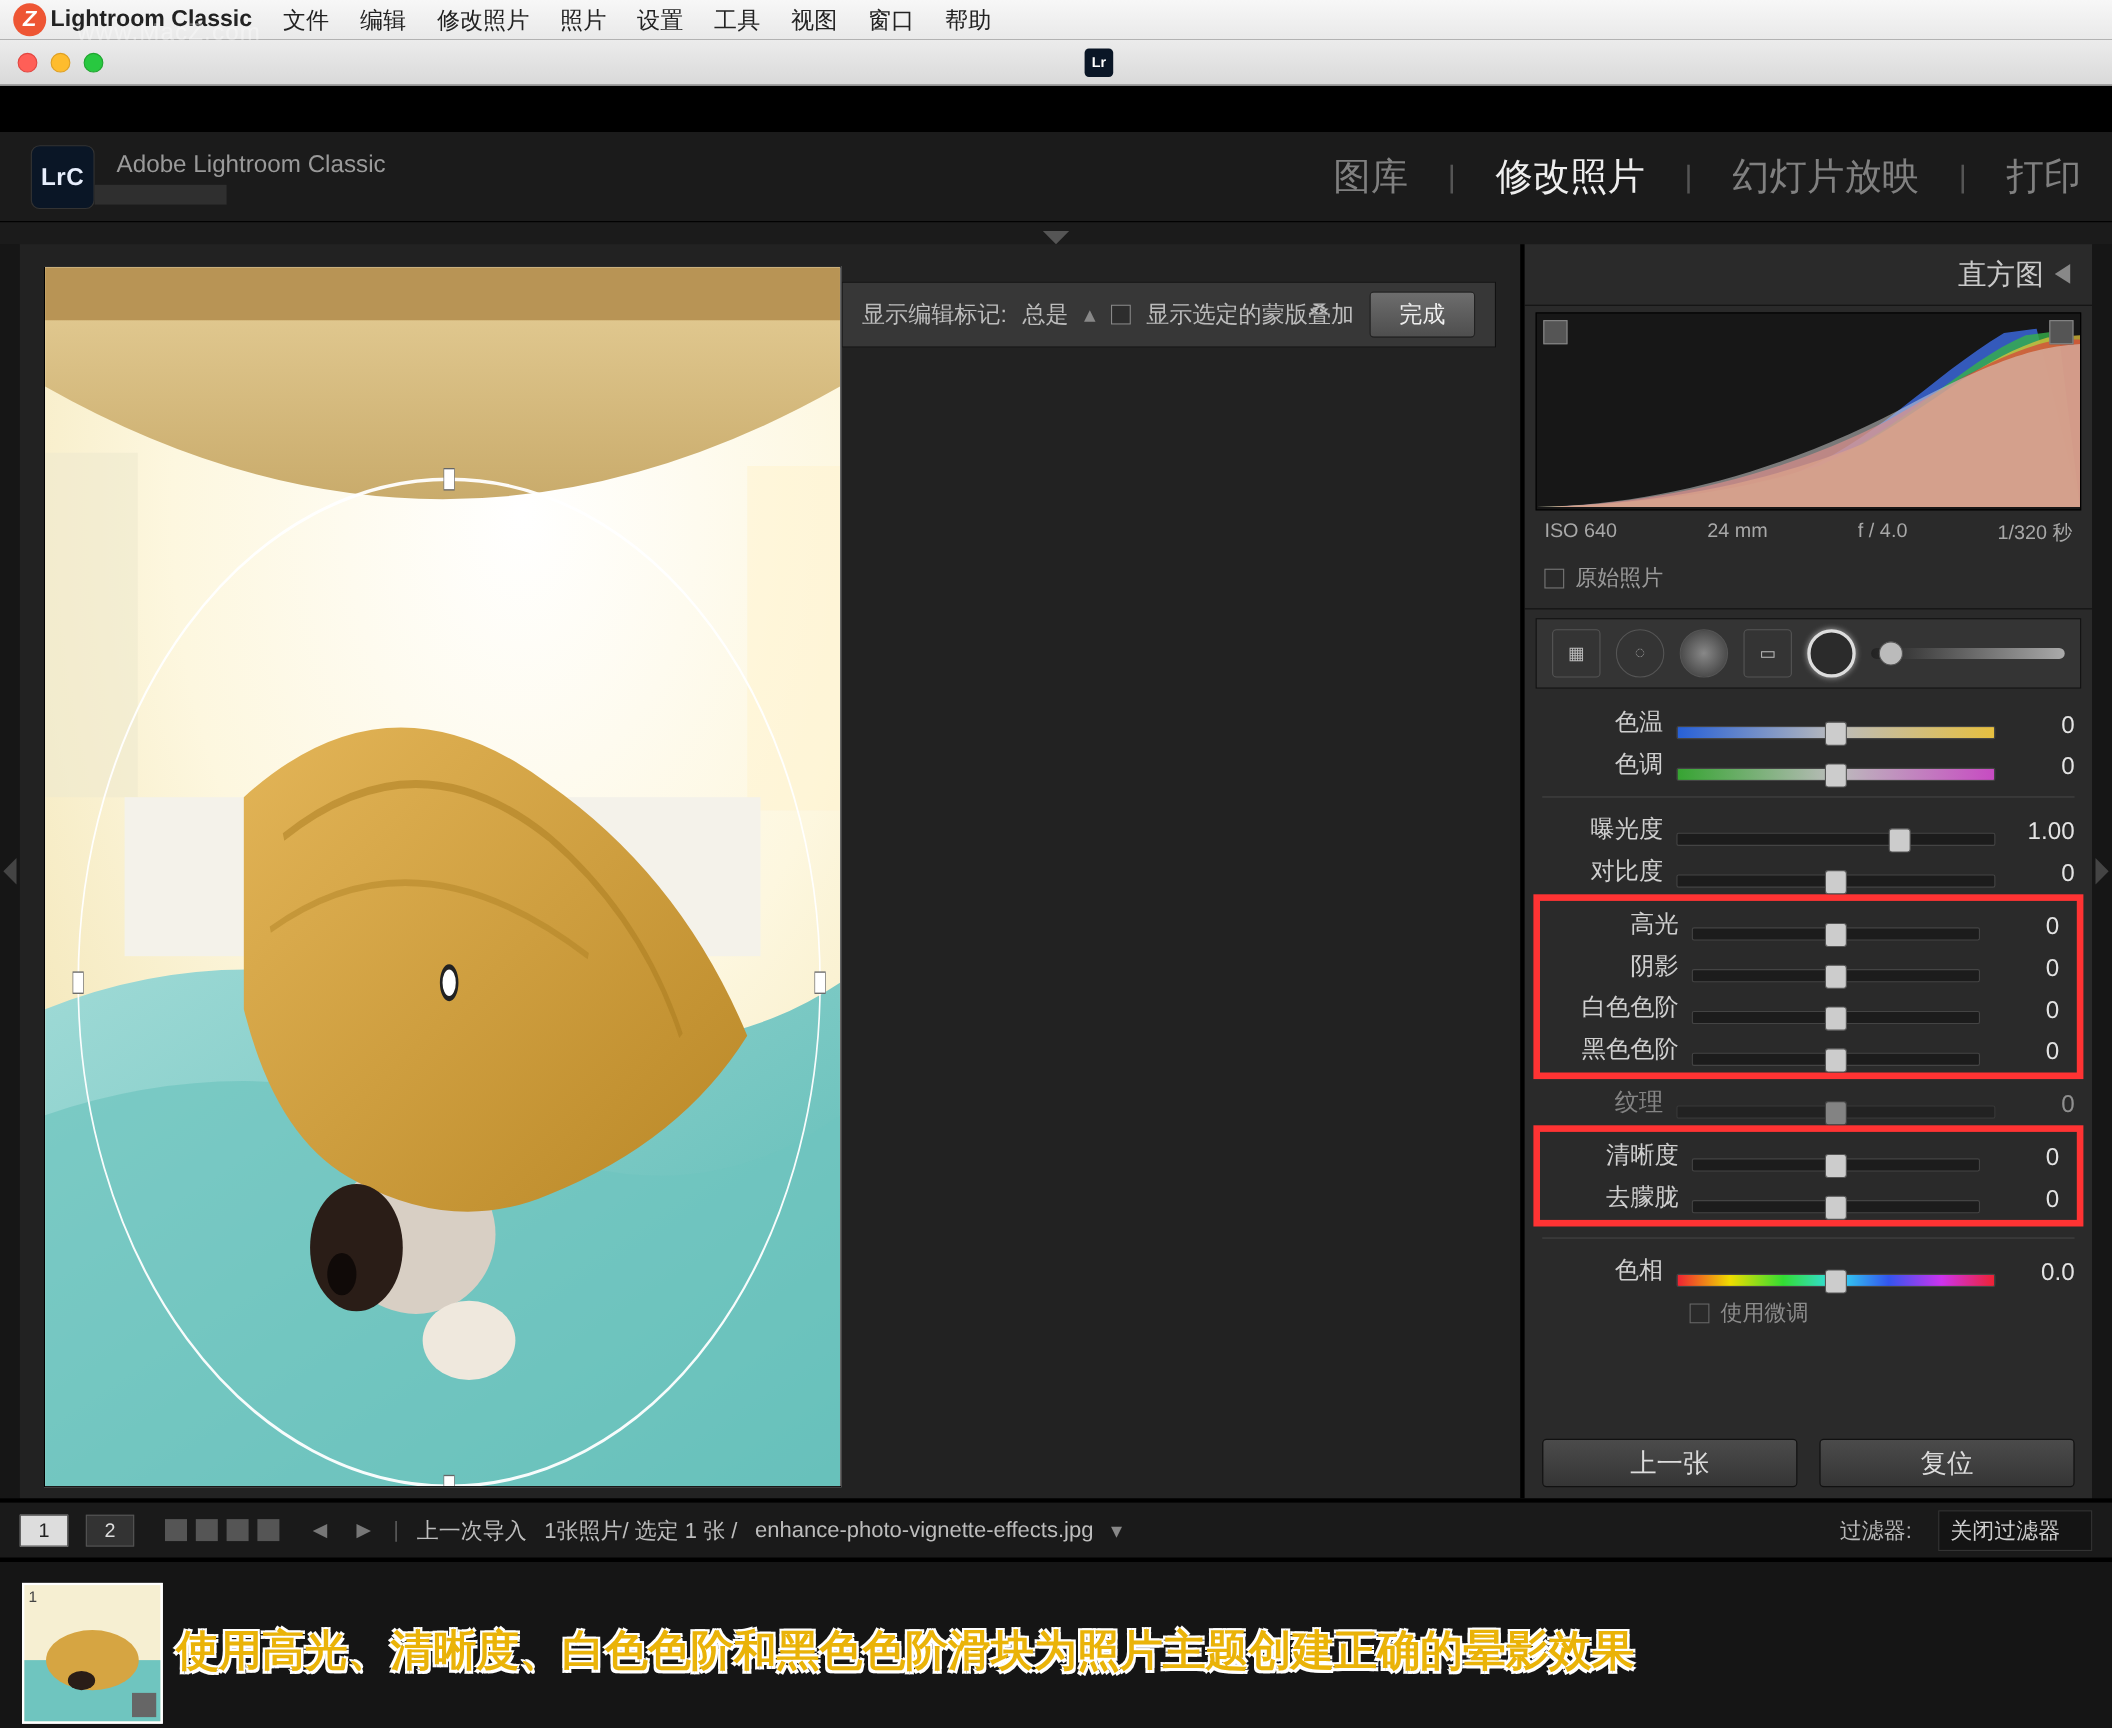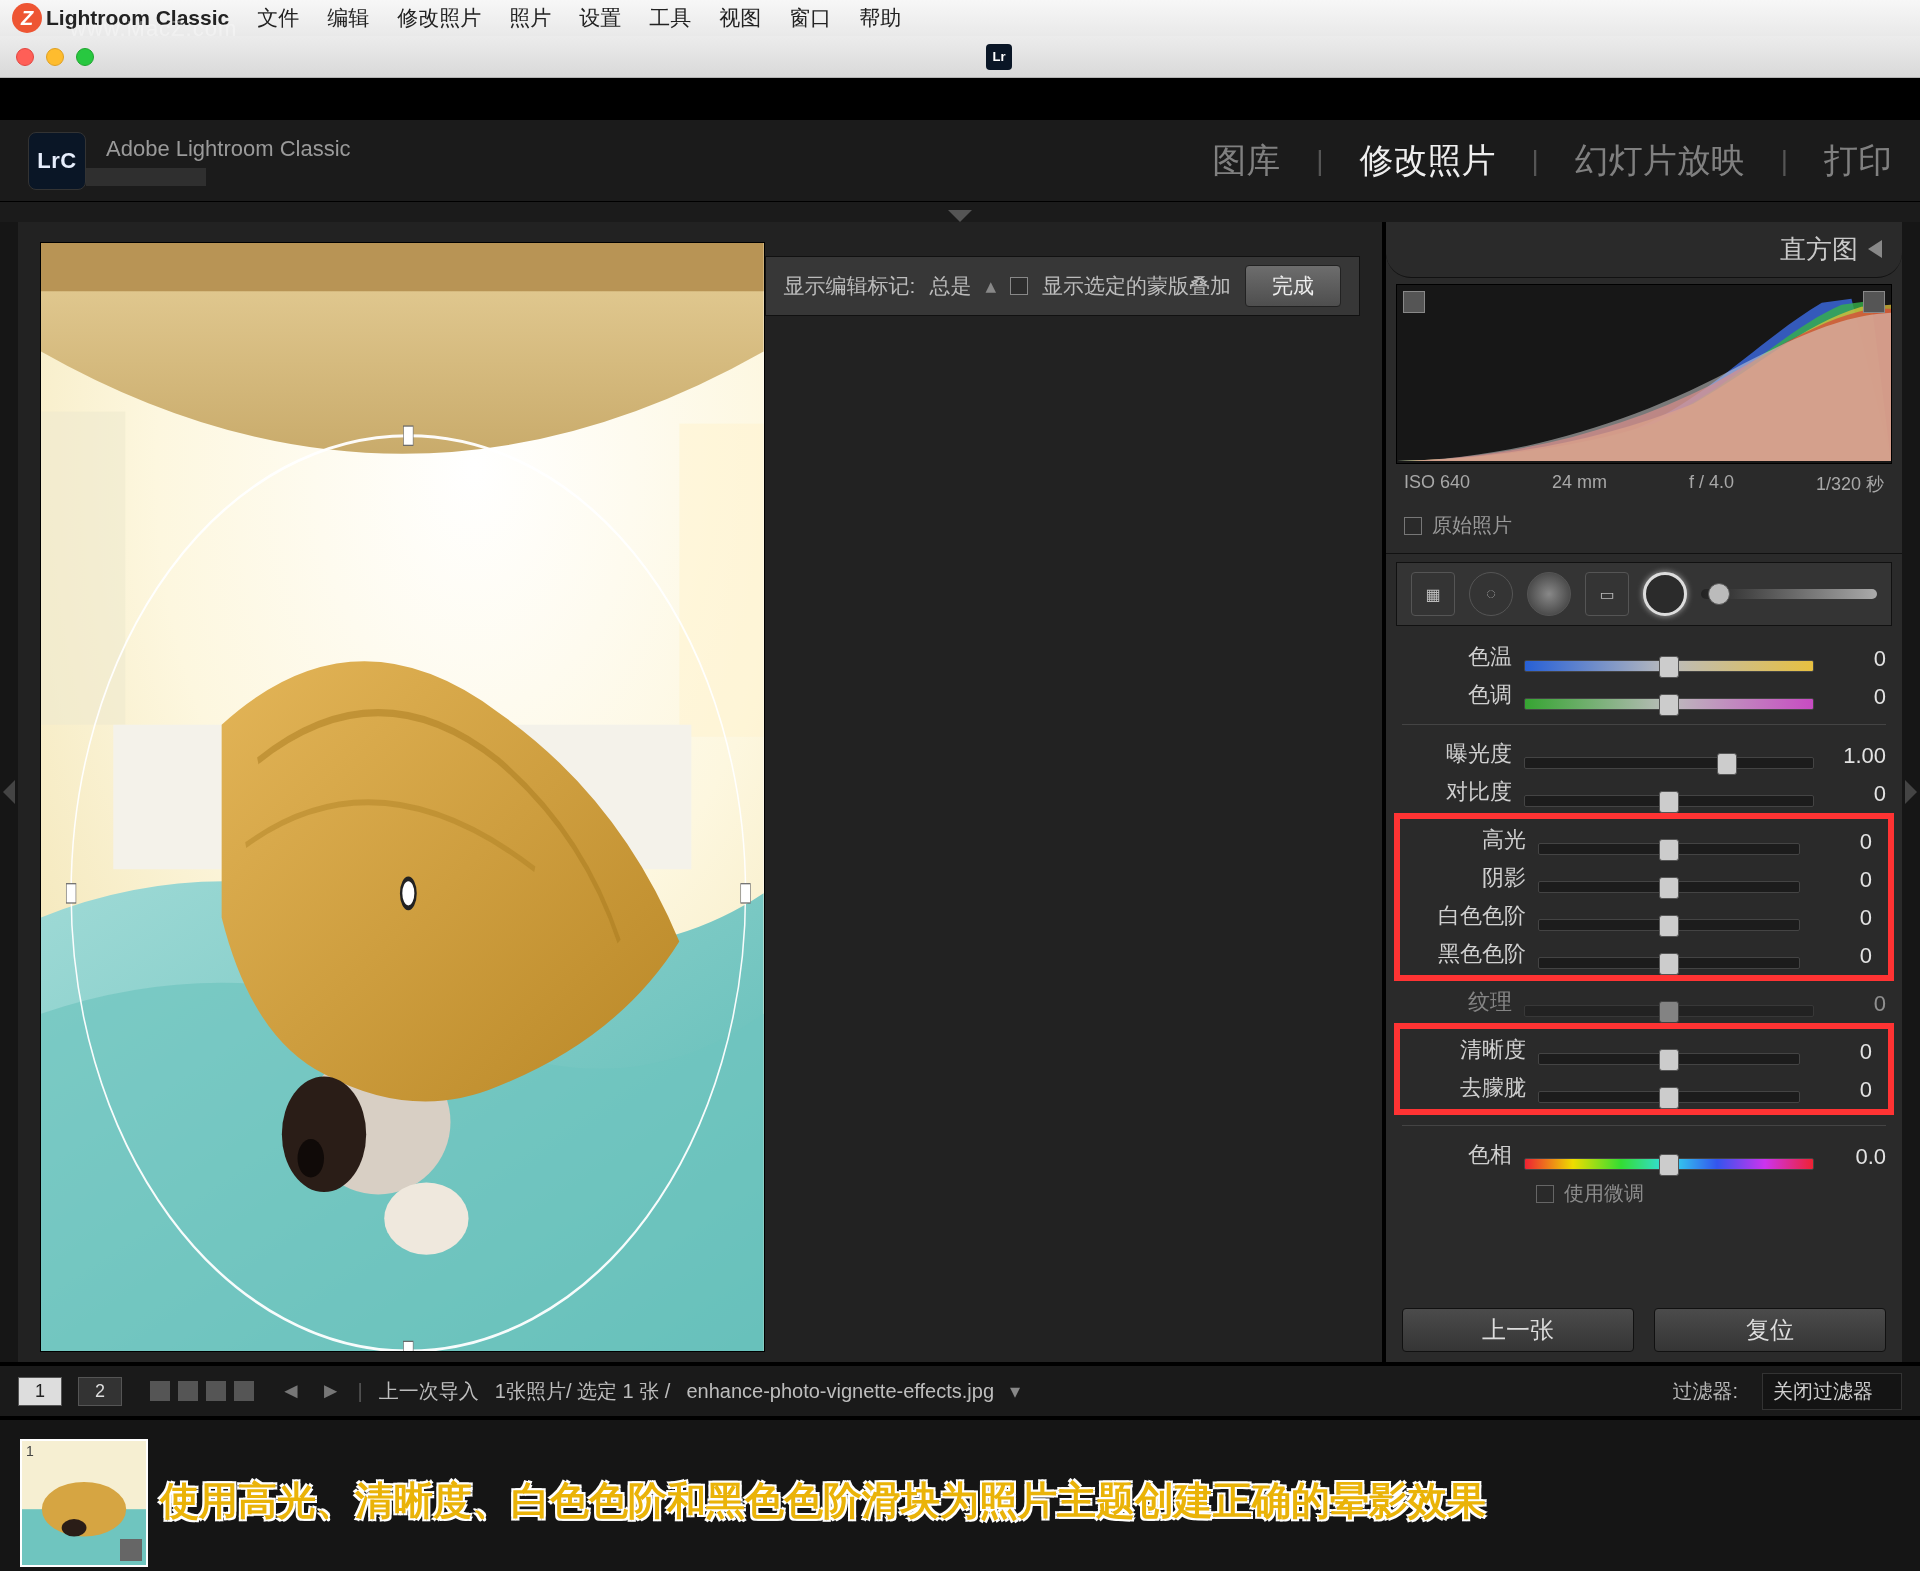--- a/index.html
+++ b/index.html
@@ -48,21 +48,21 @@
 .ellipse-overlay { position:absolute; inset:0; pointer-events:none;}
 .ellipse-overlay svg { width:100%; height:100%;}
 .handle { fill:#fff; stroke:#666; stroke-width:1;}
 .center-pin { fill:#fff; stroke:#222; stroke-width:4;}
 .toolbar-bottom { height:60px; background:#373737; margin-top:14px; display:flex; align-items:center; padding:0 18px; color:#bcbcbc; font-size:21px; gap:14px; border:1px solid #111;}
 .checkbox { width:18px;height:18px;border:1px solid #888; background:#2d2d2d;}
 .done-btn { margin-left:auto; background:linear-gradient(#6d6d6d,#4e4e4e); color:#eee; padding:6px 26px; font-size:21px; border:1px solid #222; border-radius:4px;}
 
 
 .right-col { width:520px; background:#2a2a2a; display:flex; flex-direction:column; border-left:4px solid #000;}
-.panel-header { text-align:right; color:#c9c9c9; font-size:26px; padding:10px 20px 10px; border-bottom:1px solid #111;border-radius:25px;}
+.panel-header { text-align:right; color:#c9c9c9; font-size:26px; padding:10px 20px 10px; border-bottom:1px solid #111;}
 .panel-header .tri-s { display:inline-block; width:0;height:0;border-top:9px solid transparent;border-bottom:9px solid transparent;border-right:14px solid #888; margin-left:10px;}
 .histogram { height:180px; background:#171717; margin:6px 10px 0; border:1px solid #000; position:relative;}
 .hist-svg{width:100%;height:100%;}
 .hist-corner { position:absolute; width:22px;height:22px; background:#555; border:1px solid #888;}
 .hc-l{left:6px;top:6px;} .hc-r{right:6px;top:6px;}
 .hist-info { display:flex; justify-content:space-between; color:#a8a8a8; font-size:18px; padding:8px 18px;}
 .orig-row { padding:8px 18px 14px; color:#9a9a9a; font-size:20px; display:flex; align-items:center; gap:10px; border-bottom:1px solid #111;}
 .orig-row .chk{width:18px;height:18px;border:1px solid #777;}
 .toolstrip { height:64px; background:#343434; margin:8px 10px; border:1px solid #111; display:flex; align-items:center; gap:14px; padding:0 14px;}
 .ts-icon{ width:44px;height:44px; border:1px solid #555; border-radius:4px; display:flex;align-items:center;justify-content:center; color:#bbb;}

